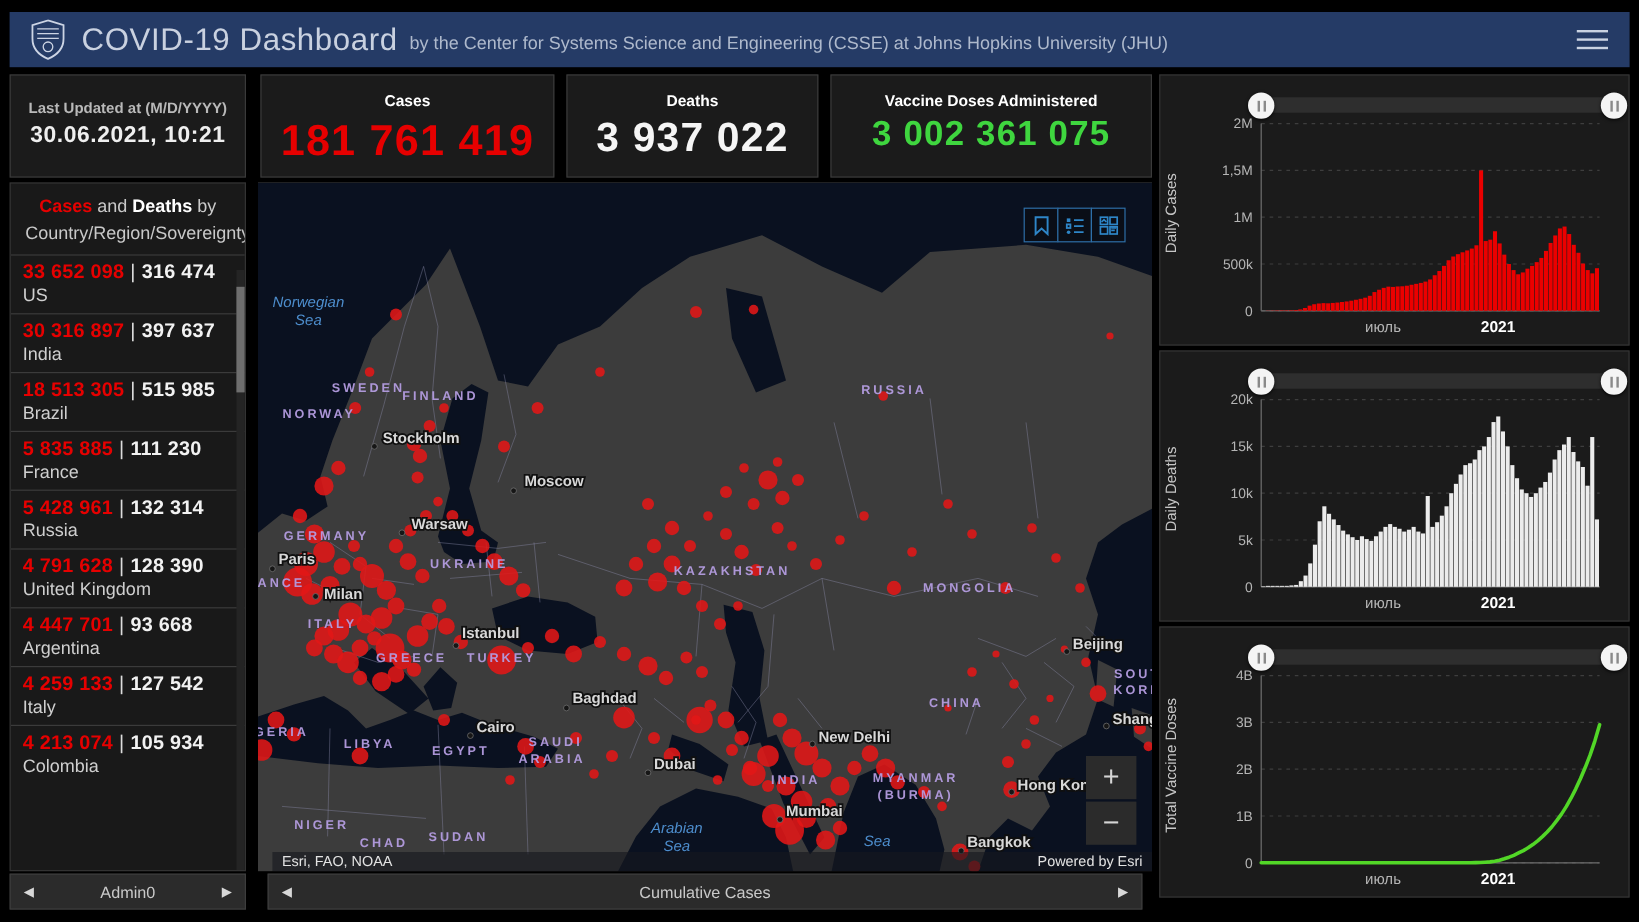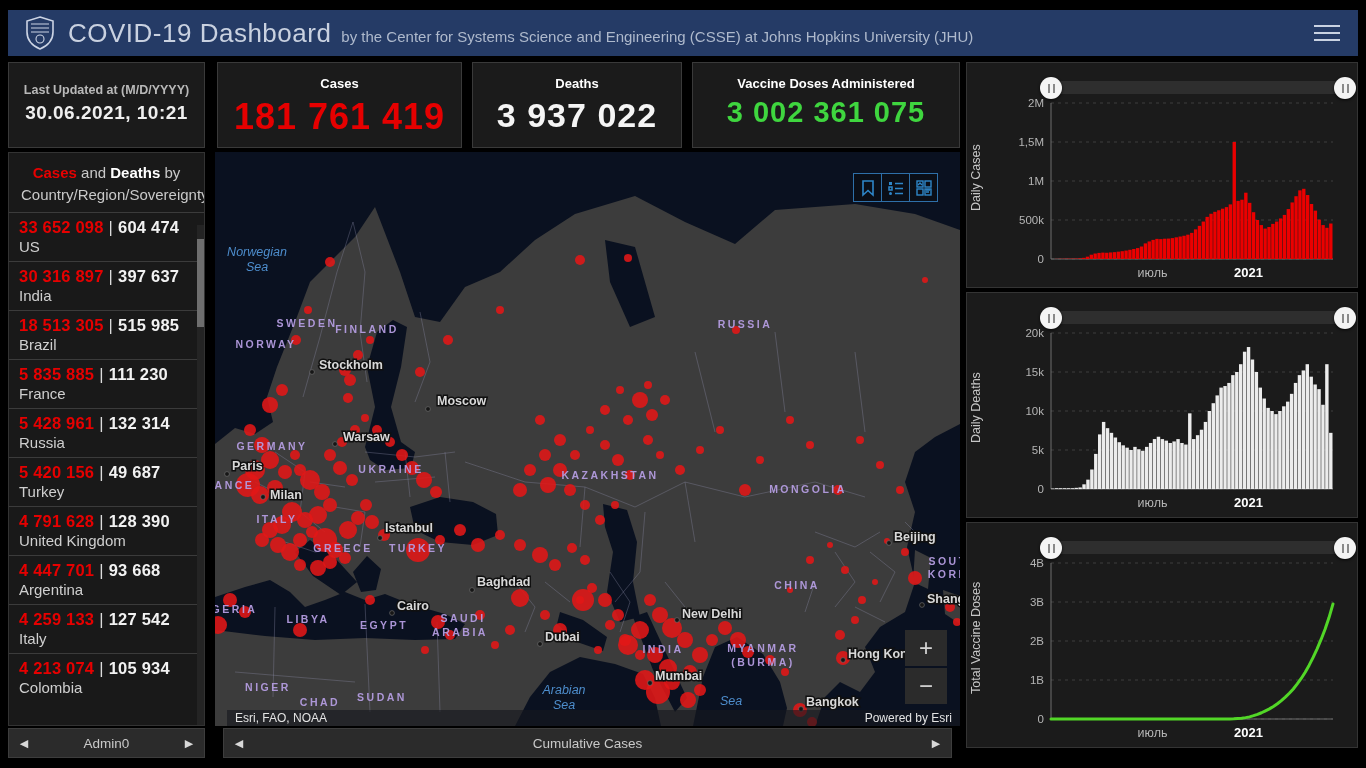--- a/index.html
+++ b/index.html
@@ -136,42 +136,38 @@
   </div>
   <div class="stat" id="box-vax">
     <div class="lab">Vaccine Doses Administered</div>
     <div class="val">3 002 361 075</div>
   </div>
 
   <div class="side">
     <div class="side-title"><span class="red">Cases</span><span> and </span><span class="wht">Deaths</span><span> by Country/Region/Sovereignty</span></div>
     <div id="country-list">
         <div class="crow">
-          <div class="nums"><span class="cnum">33 652 098</span><span class="sep">|</span><span class="dnum">604 474</span></div>
+          <div class="nums"><span class="cnum">33 652 098</span><span class="sep">|</span><span class="dnum">316 474</span></div>
           <div class="cname">US</div>
         </div>
         <div class="crow">
           <div class="nums"><span class="cnum">30 316 897</span><span class="sep">|</span><span class="dnum">397 637</span></div>
           <div class="cname">India</div>
         </div>
         <div class="crow">
           <div class="nums"><span class="cnum">18 513 305</span><span class="sep">|</span><span class="dnum">515 985</span></div>
           <div class="cname">Brazil</div>
         </div>
         <div class="crow">
           <div class="nums"><span class="cnum">5 835 885</span><span class="sep">|</span><span class="dnum">111 230</span></div>
           <div class="cname">France</div>
         </div>
         <div class="crow">
           <div class="nums"><span class="cnum">5 428 961</span><span class="sep">|</span><span class="dnum">132 314</span></div>
           <div class="cname">Russia</div>
-        </div>
-        <div class="crow">
-          <div class="nums"><span class="cnum">5 420 156</span><span class="sep">|</span><span class="dnum">49 687</span></div>
-          <div class="cname">Turkey</div>
         </div>
         <div class="crow">
           <div class="nums"><span class="cnum">4 791 628</span><span class="sep">|</span><span class="dnum">128 390</span></div>
           <div class="cname">United Kingdom</div>
         </div>
         <div class="crow">
           <div class="nums"><span class="cnum">4 447 701</span><span class="sep">|</span><span class="dnum">93 668</span></div>
           <div class="cname">Argentina</div>
         </div>
         <div class="crow">

